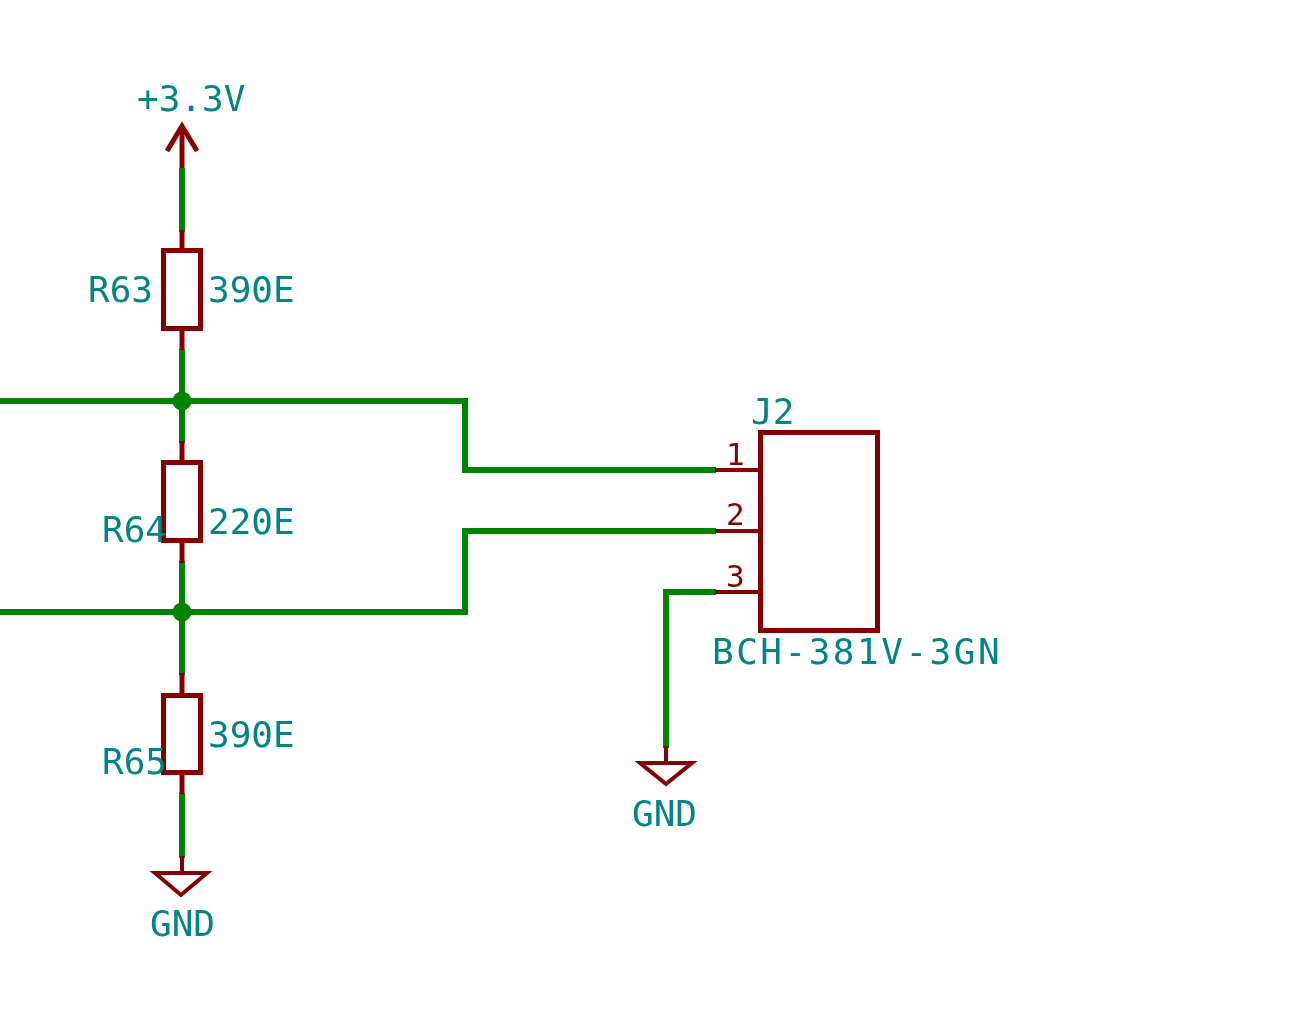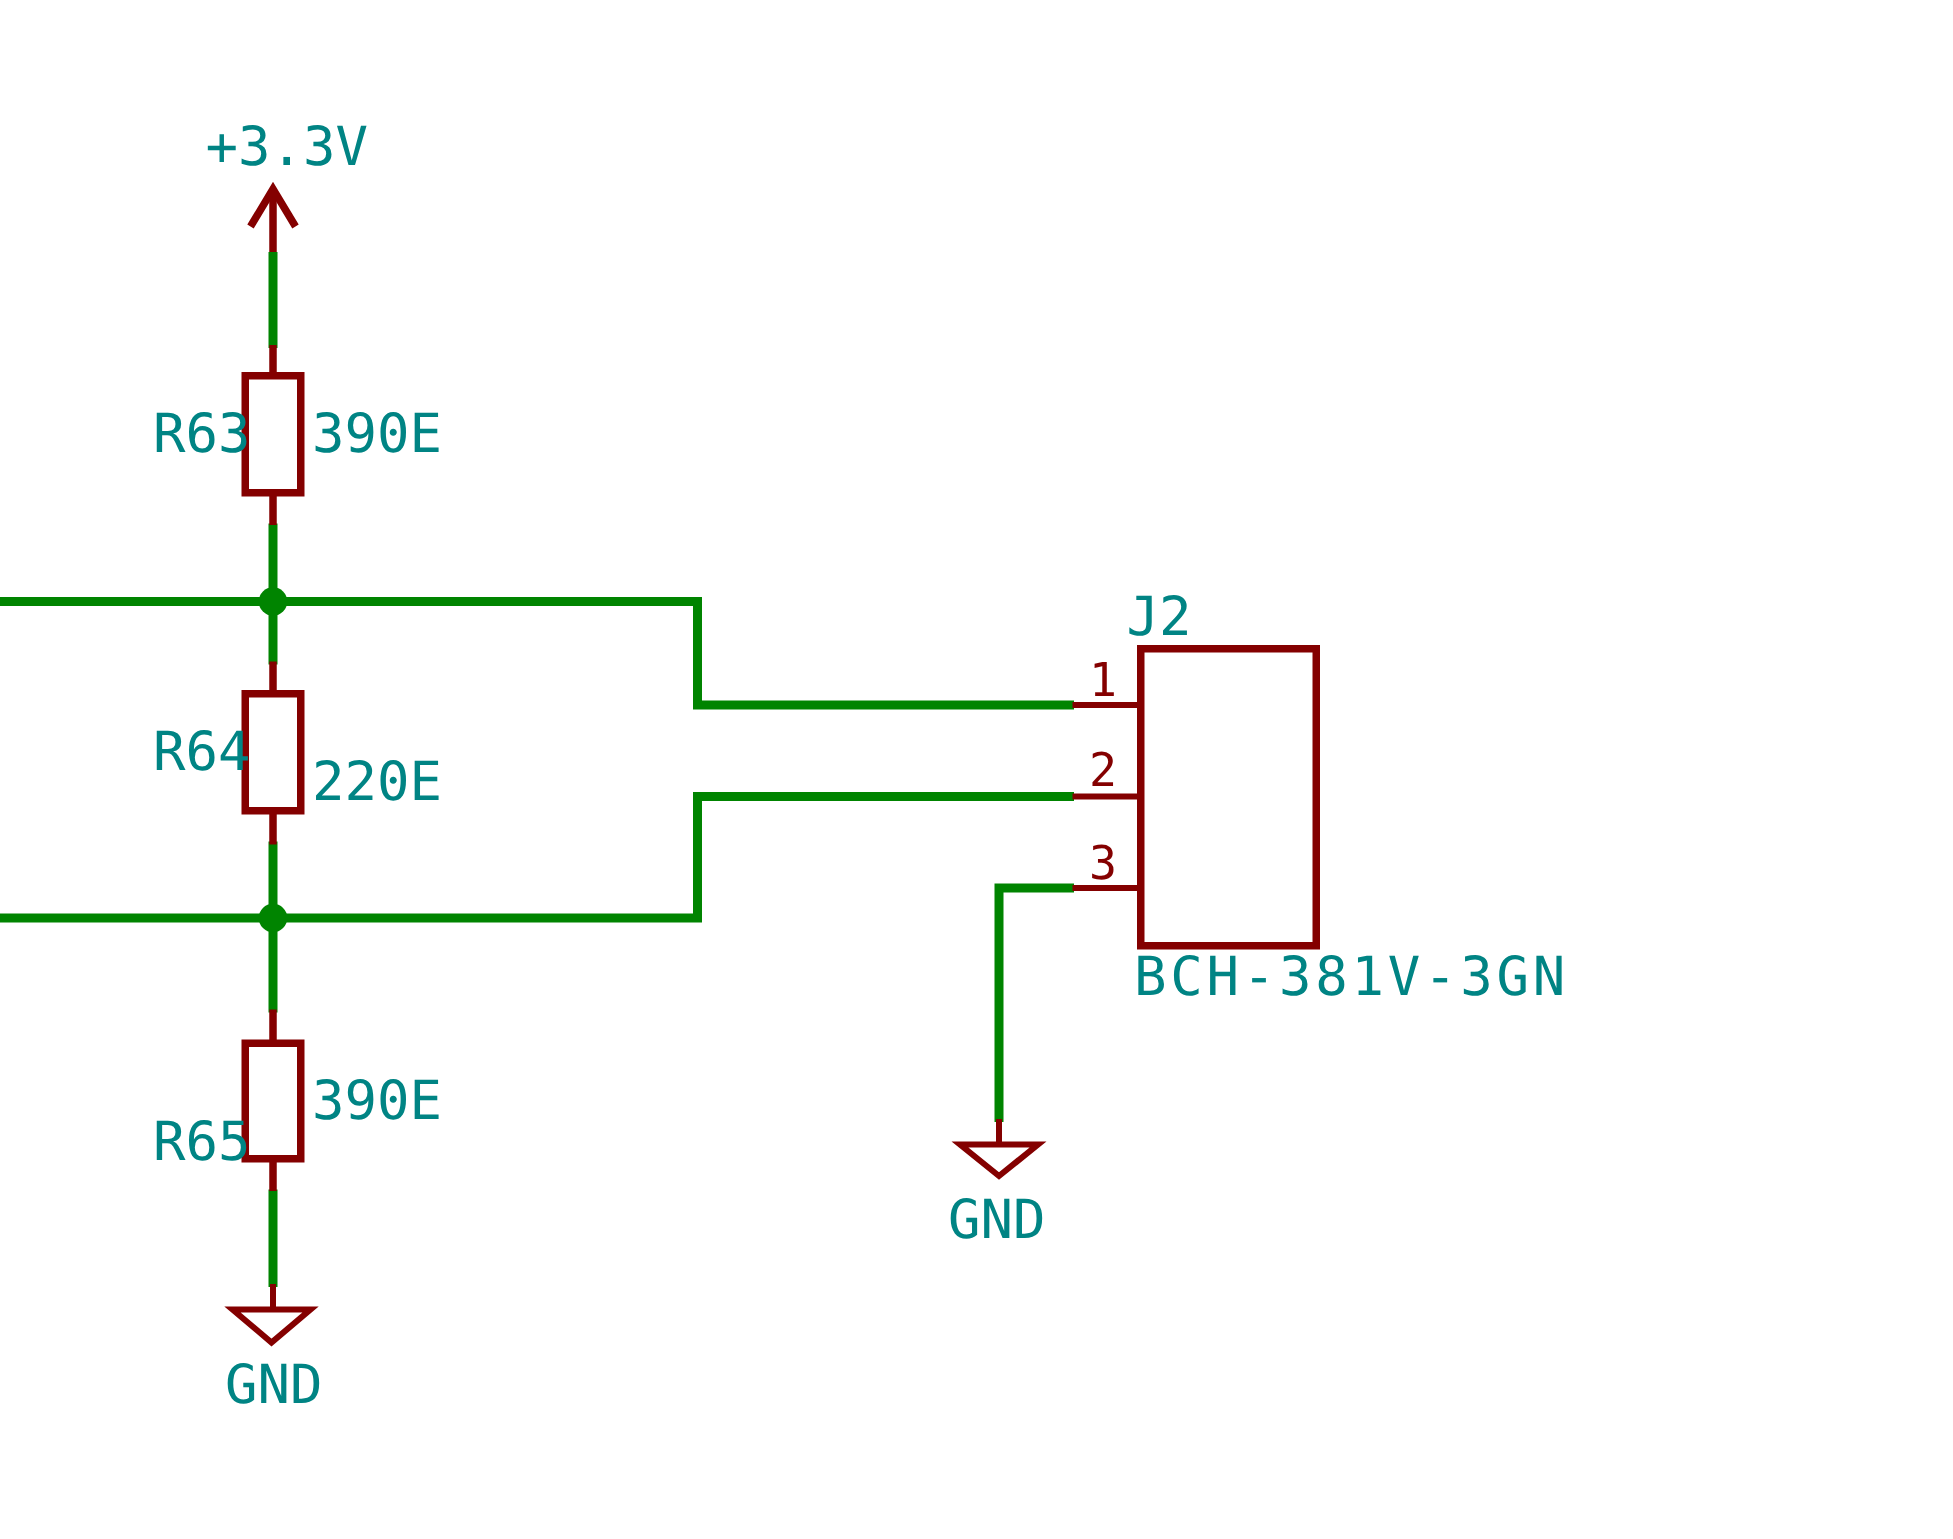--- a/index.html
+++ b/index.html
@@ -27,21 +27,21 @@
     color:var(--label);
     font-size:36px;line-height:36px;
     white-space:pre;
   }
   .pn{
     position:absolute;
     color:var(--comp);
     font-size:31px;line-height:31px;
     white-space:pre;
   }
-  .bch{letter-spacing:2.5px;margin-left:44px;}
+  .bch{letter-spacing:2.5px;}
 </style>
 </head>
 <body>
 
 <div class="canvas">
 
   <svg class="sch" width="1302" height="1026" viewBox="0 0 1302 1026">
 
     <g>
       <path class="w" d="M0,401 H465 V470 H716"></path>
@@ -100,24 +100,24 @@
     </g>
 
     <g>
       <path class="c4" d="M666,746 V763"></path>
       <path class="c4" d="M640,763 L692,763 L666,784 Z"></path>
     </g>
   </svg>
 
   <div class="t" style="left:137px;top:81px;">+3.3V</div>
 
-  <div class="t" style="left:102px;top:272px;">R63</div>
+  <div class="t" style="left:88px;top:272px;">R63</div>
   <div class="t" style="left:208px;top:272px;">390E</div>
 
-  <div class="t" style="left:102px;top:484px;">R64</div>
+  <div class="t" style="left:102px;top:512px;">R64</div>
   <div class="t" style="left:208px;top:504px;">220E</div>
 
   <div class="t" style="left:102px;top:744px;">R65</div>
   <div class="t" style="left:208px;top:717px;">390E</div>
 
   <div class="t" style="left:751px;top:394px;">J2</div>
   <div class="t bch" style="left:712px;top:634px;">BCH-381V-3GN</div>
 
   <div class="pn" style="left:726px;top:439px;">1</div>
   <div class="pn" style="left:726px;top:499px;">2</div>

